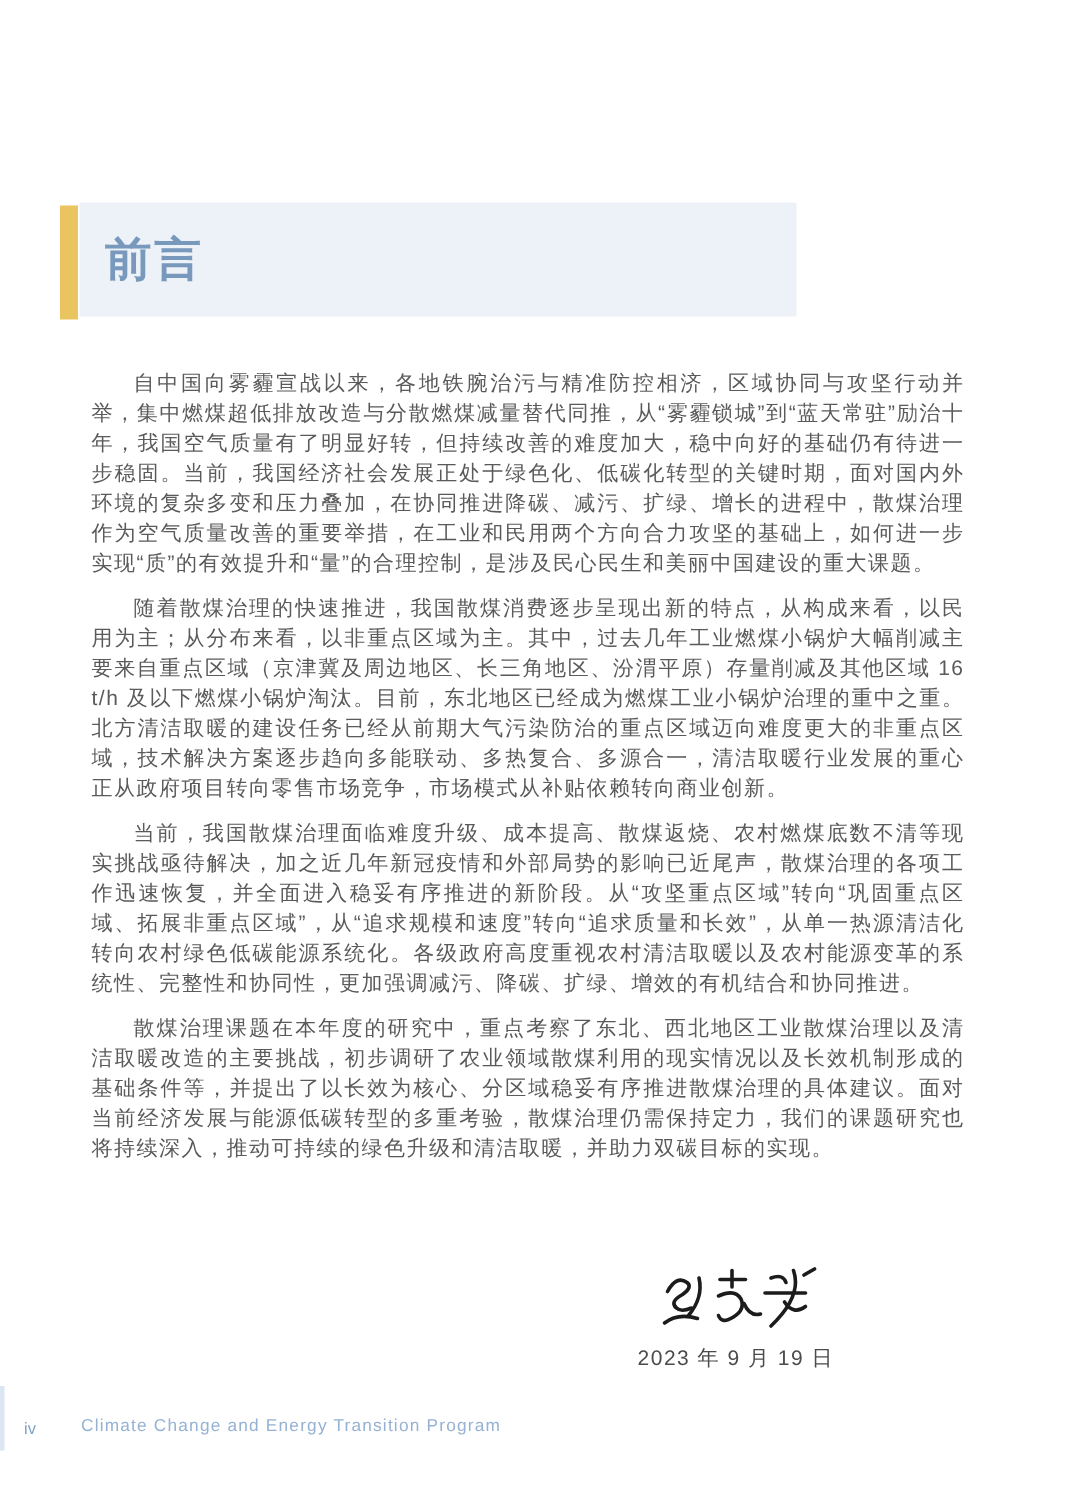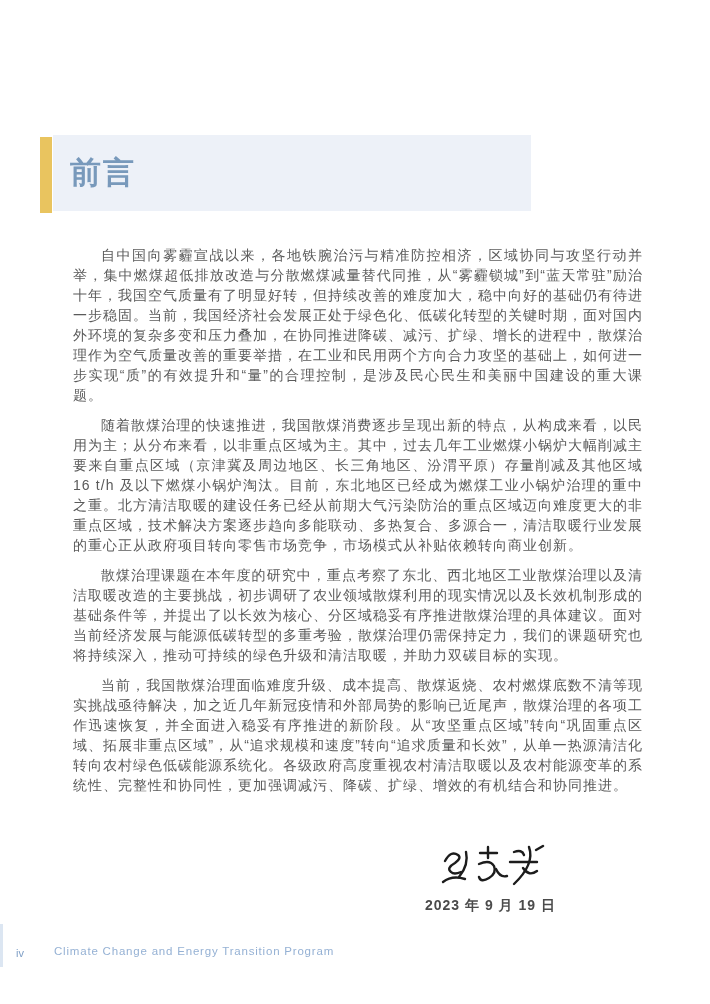--- a/index.html
+++ b/index.html
@@ -42,37 +42,36 @@
   .preface-body {
     position: absolute; left: 57px; top: 245px;
     width: 586px;
     color: #5a5a5a;
     font-size: 14px;
     line-height: 20px;
     letter-spacing: 1px;
     text-align: justify;
   }
   .preface-body p {
-    margin: 0 0 10px 16px;
+    margin: 0 0 10px 4px;
     text-indent: 2em;
   }
 
   
   .signature-block {
     position: absolute; left: 408px; top: 843px;
     width: 165px;
     text-align: center;
   }
   .signature-svg { display: block; margin: 0 auto 4px auto; }
   .signature-date {
     font-size: 14px;
     color: #4b4b4b;
     letter-spacing: 1px;
     white-space: nowrap;
-    font-weight: bold;
   }
 
   
   .page-footer {
     position: absolute; left: 0; top: 945px;
     width: 710px; height: 20px;
   }
   .page-number {
     position: absolute; left: 16px; top: 2px;
     font-size: 11px;
@@ -98,22 +97,22 @@
   <header class="preface-header">
     <div class="accent-bar"></div>
     <div class="title-box">
       <h1 class="page-title">前言</h1>
     </div>
   </header>
 
   <main class="preface-body">
     <p>自中国向雾霾宣战以来，各地铁腕治污与精准防控相济，区域协同与攻坚行动并举，集中燃煤超低排放改造与分散燃煤减量替代同推，从“雾霾锁城”到“蓝天常驻”励治十年，我国空气质量有了明显好转，但持续改善的难度加大，稳中向好的基础仍有待进一步稳固。当前，我国经济社会发展正处于绿色化、低碳化转型的关键时期，面对国内外环境的复杂多变和压力叠加，在协同推进降碳、减污、扩绿、增长的进程中，散煤治理作为空气质量改善的重要举措，在工业和民用两个方向合力攻坚的基础上，如何进一步实现“质”的有效提升和“量”的合理控制，是涉及民心民生和美丽中国建设的重大课题。</p>
     <p>随着散煤治理的快速推进，我国散煤消费逐步呈现出新的特点，从构成来看，以民用为主；从分布来看，以非重点区域为主。其中，过去几年工业燃煤小锅炉大幅削减主要来自重点区域（京津冀及周边地区、长三角地区、汾渭平原）存量削减及其他区域 16 t/h 及以下燃煤小锅炉淘汰。目前，东北地区已经成为燃煤工业小锅炉治理的重中之重。北方清洁取暖的建设任务已经从前期大气污染防治的重点区域迈向难度更大的非重点区域，技术解决方案逐步趋向多能联动、多热复合、多源合一，清洁取暖行业发展的重心正从政府项目转向零售市场竞争，市场模式从补贴依赖转向商业创新。</p>
+    <p>当前，我国散煤治理面临难度升级、成本提高、散煤返烧、农村燃煤底数不清等现实挑战亟待解决，加之近几年新冠疫情和外部局势的影响已近尾声，散煤治理的各项工作迅速恢复，并全面进入稳妥有序推进的新阶段。从“攻坚重点区域”转向“巩固重点区域、拓展非重点区域”，从“追求规模和速度”转向“追求质量和长效”，从单一热源清洁化转向农村绿色低碳能源系统化。各级政府高度重视农村清洁取暖以及农村能源变革的系统性、完整性和协同性，更加强调减污、降碳、扩绿、增效的有机结合和协同推进。</p>
     <p>散煤治理课题在本年度的研究中，重点考察了东北、西北地区工业散煤治理以及清洁取暖改造的主要挑战，初步调研了农业领域散煤利用的现实情况以及长效机制形成的基础条件等，并提出了以长效为核心、分区域稳妥有序推进散煤治理的具体建议。面对当前经济发展与能源低碳转型的多重考验，散煤治理仍需保持定力，我们的课题研究也将持续深入，推动可持续的绿色升级和清洁取暖，并助力双碳目标的实现。</p>
-    <p>当前，我国散煤治理面临难度升级、成本提高、散煤返烧、农村燃煤底数不清等现实挑战亟待解决，加之近几年新冠疫情和外部局势的影响已近尾声，散煤治理的各项工作迅速恢复，并全面进入稳妥有序推进的新阶段。从“攻坚重点区域”转向“巩固重点区域、拓展非重点区域”，从“追求规模和速度”转向“追求质量和长效”，从单一热源清洁化转向农村绿色低碳能源系统化。各级政府高度重视农村清洁取暖以及农村能源变革的系统性、完整性和协同性，更加强调减污、降碳、扩绿、增效的有机结合和协同推进。</p>
   </main>
 
   <div class="signature-block">
     <svg class="signature-svg" width="112" height="50" viewBox="0 0 112 50" fill="none" stroke="#1c1c1c" stroke-width="2.4" stroke-linecap="round" stroke-linejoin="round">
 
       <path d="M10 18 q6 -11 13 -6 q4 3 -3 8 q-9 5 -4 9 q3 3 10 0"></path>
       <path d="M31 9 q3 13 -7 25"></path>
       <path d="M8 39 q9 -7 22 -3"></path>
 
       <path d="M45 10 h17"></path>

